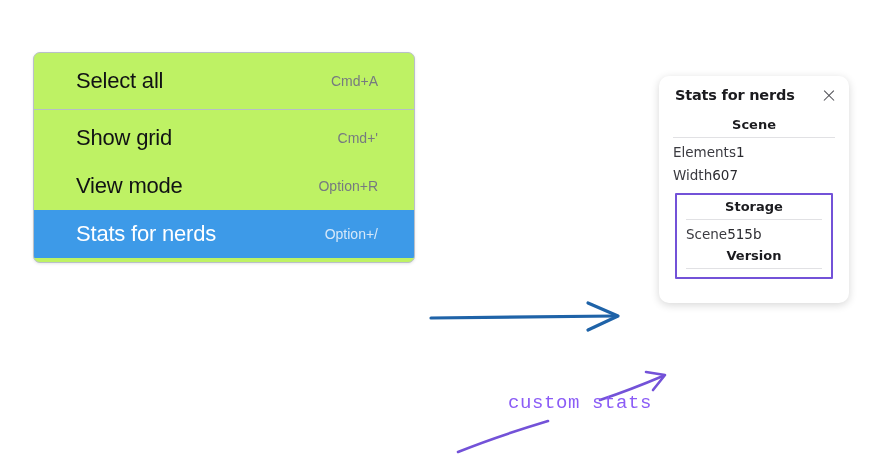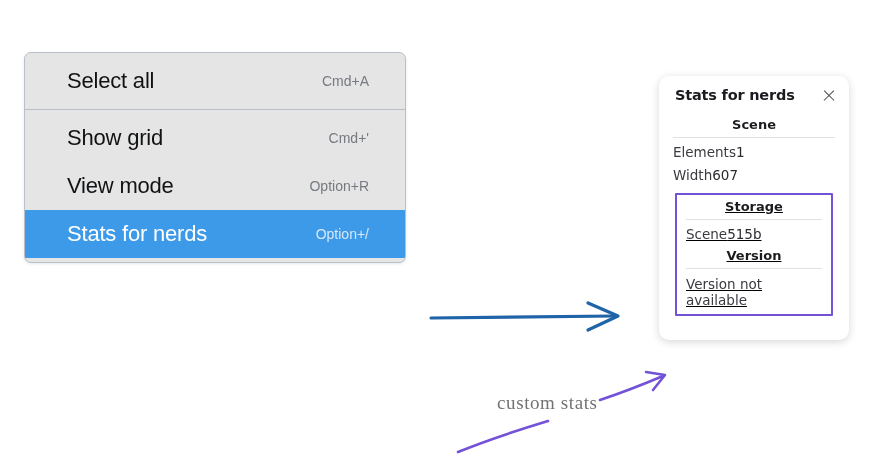--- a/index.html
+++ b/index.html
@@ -11,24 +11,24 @@
     height: 461px;
     background: #ffffff;
     font-family: "Liberation Sans", sans-serif;
     position: relative;
     overflow: hidden;
   }
 
   
   #context-menu {
     position: absolute;
-    left: 24px;
+    left: 33px;
     top: 52px;
     width: 380px;
-    background: #e5e5e5;
+    background: #bef264;
     border: 1px solid #b9c0c9;
     border-radius: 7px;
     box-shadow: 0 1px 3px rgba(0,0,0,0.10);
     overflow: hidden;
   }
   .menu-section { padding: 4px 0; }
   .menu-sep {
     height: 1px;
     background: #b6bec8;
     margin: 0;
@@ -131,39 +131,38 @@
     color: #3a3a40;
     padding: 4px 0 1px 0;
   }
 
   
   #custom-stats-box {
     border: 2px solid #7352d8;
     margin: 6px 2px 12px 2px;
     padding: 2px 9px 5px 9px;
     border-radius: 1px;
-    text-decoration: underline;
   }
 
   
   .annotation-svg {
     position: absolute;
     left: 0;
     top: 0;
     width: 873px;
     height: 461px;
     pointer-events: none;
   }
   #handwritten-note {
     position: absolute;
-    left: 497px;
+    left: 508px;
     top: 392px;
-    font-family: Liberation Serif, serif;
+    font-family: Liberation Mono, monospace;
     font-size: 19px;
-    color: #737373;
+    color: #8b5cf6;
     letter-spacing: 0.6px;
     white-space: nowrap;
   }
 </style>
 </head>
 <body>
 
 <div id="context-menu">
 
   <div class="menu-section">
@@ -219,21 +218,20 @@
       <div class="hr"></div>
 
       <div class="stat-row">
         <span class="k">Scene</span>
         <span class="v">515b</span>
       </div>
 
       <div class="section-title">Version</div>
       <div class="hr"></div>
 
-      <div class="full-row">Version not available</div>
 
     </div>
 
   </div>
 </div>
 
 <svg class="annotation-svg" viewBox="0 0 873 461" xmlns="http://www.w3.org/2000/svg">
 
   <g>
     <path d="M431 318 L615 316" stroke="#1f63a8" stroke-width="3.2" stroke-linecap="round" fill="none"></path>

